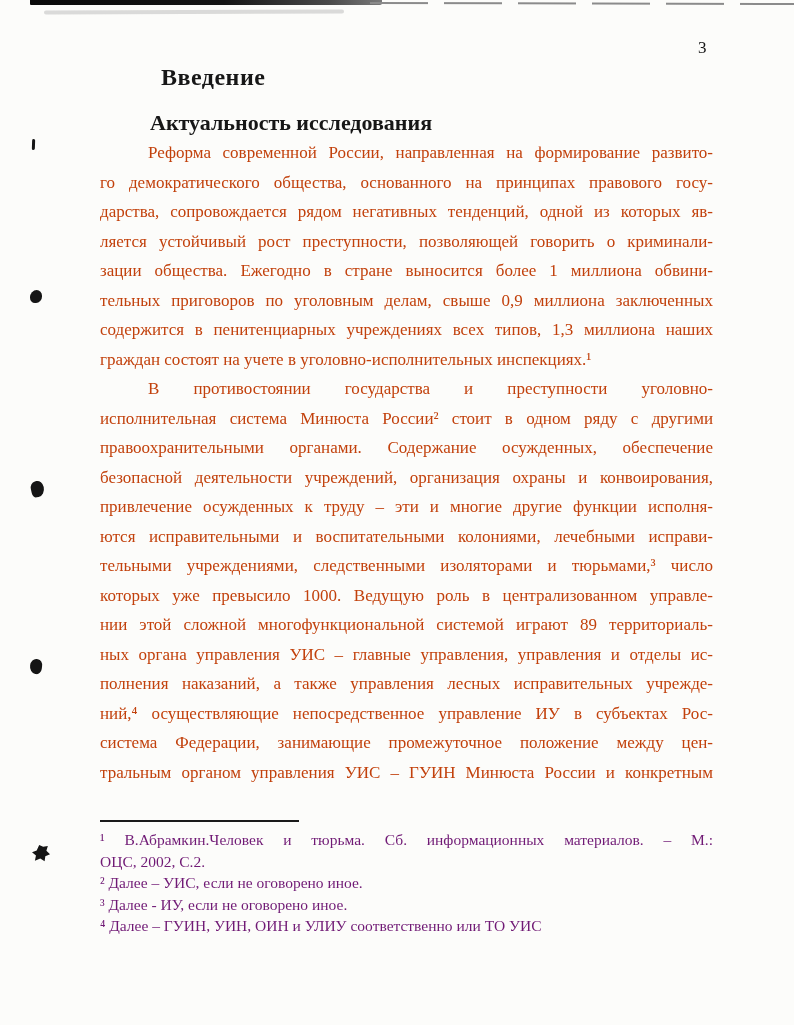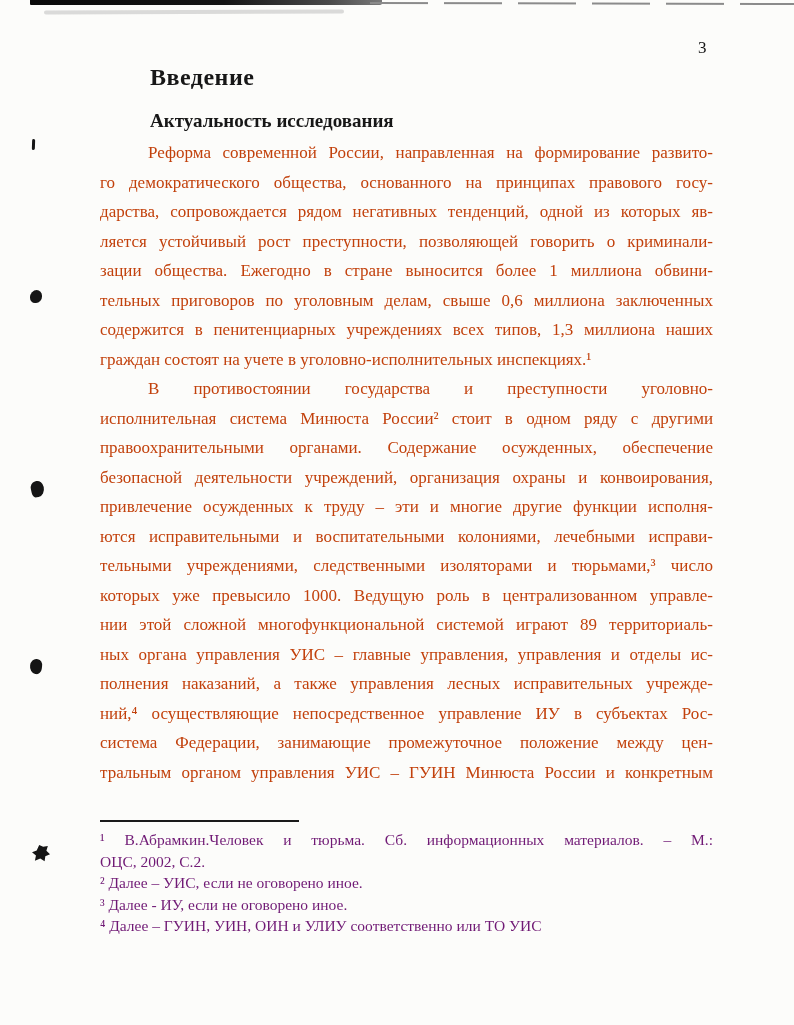--- a/index.html
+++ b/index.html
@@ -38,27 +38,27 @@
     clip-path: polygon(40% 0%, 62% 10%, 88% 6%, 80% 34%, 100% 55%, 74% 66%, 70% 96%, 46% 80%, 16% 92%, 22% 62%, 0% 42%, 26% 32%);
   }
 
   
   .page-number {
     position: absolute; left: 698px; top: 38px;
     font-size: 17px; color: #161616;
   }
 
   .doc-heading {
-    position: absolute; left: 150px; top: 64px;
+    position: absolute; left: 161px; top: 64px;
     font-size: 24px; font-weight: bold; color: #171717;
     letter-spacing: 0.5px;
   }
   .doc-subheading {
     position: absolute; left: 150px; top: 110px;
-    font-size: 19px; font-weight: bold; color: #171717;
+    font-size: 22px; font-weight: bold; color: #171717;
   }
 
   
   .body-text {
     position: absolute; left: 100px; top: 138px; width: 613px;
     font-size: 17px; color: #c2410c;
   }
   .tline {
     height: 29.5px; line-height: 29.5px;
     text-align: justify; text-align-last: justify;
@@ -102,21 +102,21 @@
 
 <div class="doc-heading">Введение</div>
 <div class="doc-subheading">Актуальность исследования</div>
 
 <div class="body-text">
     <div class="tline justify-wrap indent">Реформа современной России, направленная на формирование развито-</div>
     <div class="tline justify-wrap">го демократического общества, основанного на принципах правового госу-</div>
     <div class="tline justify-wrap">дарства, сопровождается рядом негативных тенденций, одной из которых яв-</div>
     <div class="tline justify-wrap">ляется устойчивый рост преступности, позволяющей говорить о криминали-</div>
     <div class="tline justify-wrap">зации общества. Ежегодно в стране выносится более 1 миллиона обвини-</div>
-    <div class="tline justify-wrap">тельных приговоров по уголовным делам, свыше 0,6 миллиона заключенных</div>
+    <div class="tline justify-wrap">тельных приговоров по уголовным делам, свыше 0,9 миллиона заключенных</div>
     <div class="tline justify-wrap">содержится в пенитенциарных учреждениях всех типов, 1,3 миллиона наших</div>
     <div class="tline justify-wrap no-stretch">граждан состоят на учете в уголовно-исполнительных инспекциях.¹</div>
     <div class="tline justify-wrap indent">В противостоянии государства и преступности уголовно-</div>
     <div class="tline justify-wrap">исполнительная система Минюста России² стоит в одном ряду с другими</div>
     <div class="tline justify-wrap">правоохранительными органами. Содержание осужденных, обеспечение</div>
     <div class="tline justify-wrap">безопасной деятельности учреждений, организация охраны и конвоирования,</div>
     <div class="tline justify-wrap">привлечение осужденных к труду – эти и многие другие функции исполня-</div>
     <div class="tline justify-wrap">ются исправительными и воспитательными колониями, лечебными исправи-</div>
     <div class="tline justify-wrap">тельными учреждениями, следственными изоляторами и тюрьмами,³ число</div>
     <div class="tline justify-wrap">которых уже превысило 1000. Ведущую роль в централизованном управле-</div>

